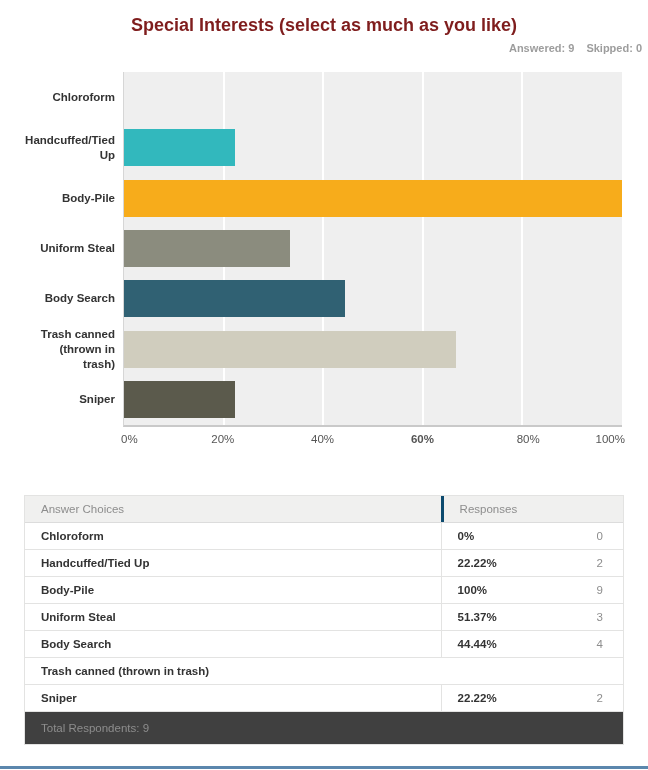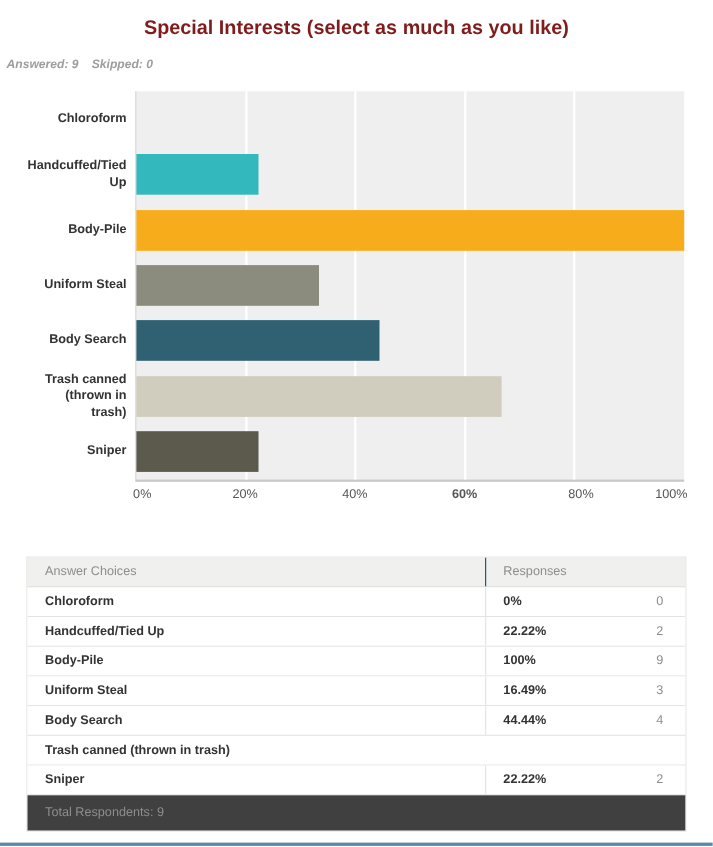--- a/index.html
+++ b/index.html
@@ -14,26 +14,25 @@
     padding-top:13px;
     margin:0 auto;
     max-width:400px;
     text-align:center;
     font-size:18px;
     font-weight:bold;
     color:#7f1d1d;
     line-height:25px;
   }
   .subtitle {
-    margin-top:15px;
-    text-align:left;
+    margin-top:4px;
+    text-align:right;
     font-size:11px;
     font-weight:bold;
     color:#9d9d9d;
-    font-style:italic;
   }
   .subtitle span { margin:0 6px; }
 
   
   .chart { display:flex; margin-top:18px; }
   .labels-col {
     width:123px; height:353px;
     display:flex; flex-direction:column;
   }
   .clabel {
@@ -97,21 +96,21 @@
   }
   .th-answer {
     width:69.5%;
     display:flex; align-items:center;
     padding-left:16px; box-sizing:border-box;
   }
   .th-resp {
     flex:1;
     display:flex; align-items:center;
     padding-left:16px;
-    border-left:1px solid #0c4a6e;
+    border-left:3px solid #0c4a6e;
   }
   .trow {
     display:flex; align-items:stretch;
     height:26px;
     background:#ffffff;
     border-bottom:1px solid #e3e3e2;
   }
   .td-label {
     width:69.5%;
     display:flex; align-items:center;
@@ -234,21 +233,21 @@
   <div class="trow">
     <div class="td-label">Body-Pile</div>
     <div class="td-resp">
       <span class="pct">100%</span>
       <span class="cnt">9</span>
     </div>
   </div>
   <div class="trow">
     <div class="td-label">Uniform Steal</div>
     <div class="td-resp">
-      <span class="pct">16.49%</span>
+      <span class="pct">51.37%</span>
       <span class="cnt">3</span>
     </div>
   </div>
   <div class="trow">
     <div class="td-label">Body Search</div>
     <div class="td-resp">
       <span class="pct">44.44%</span>
       <span class="cnt">4</span>
     </div>
   </div>

